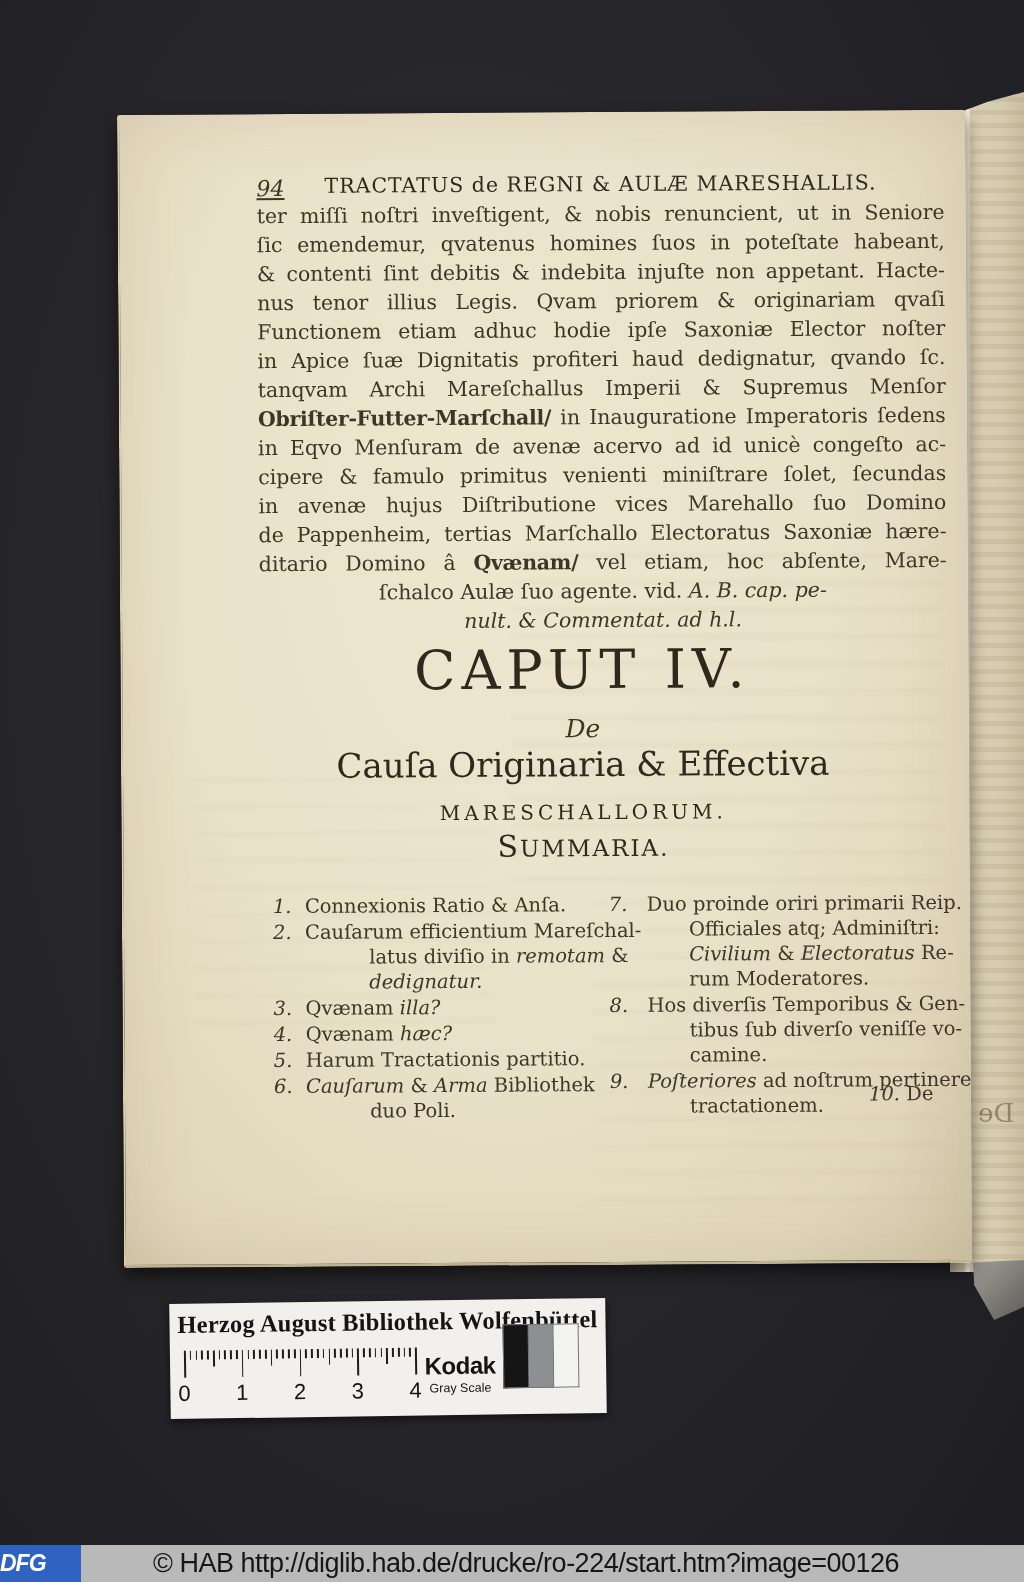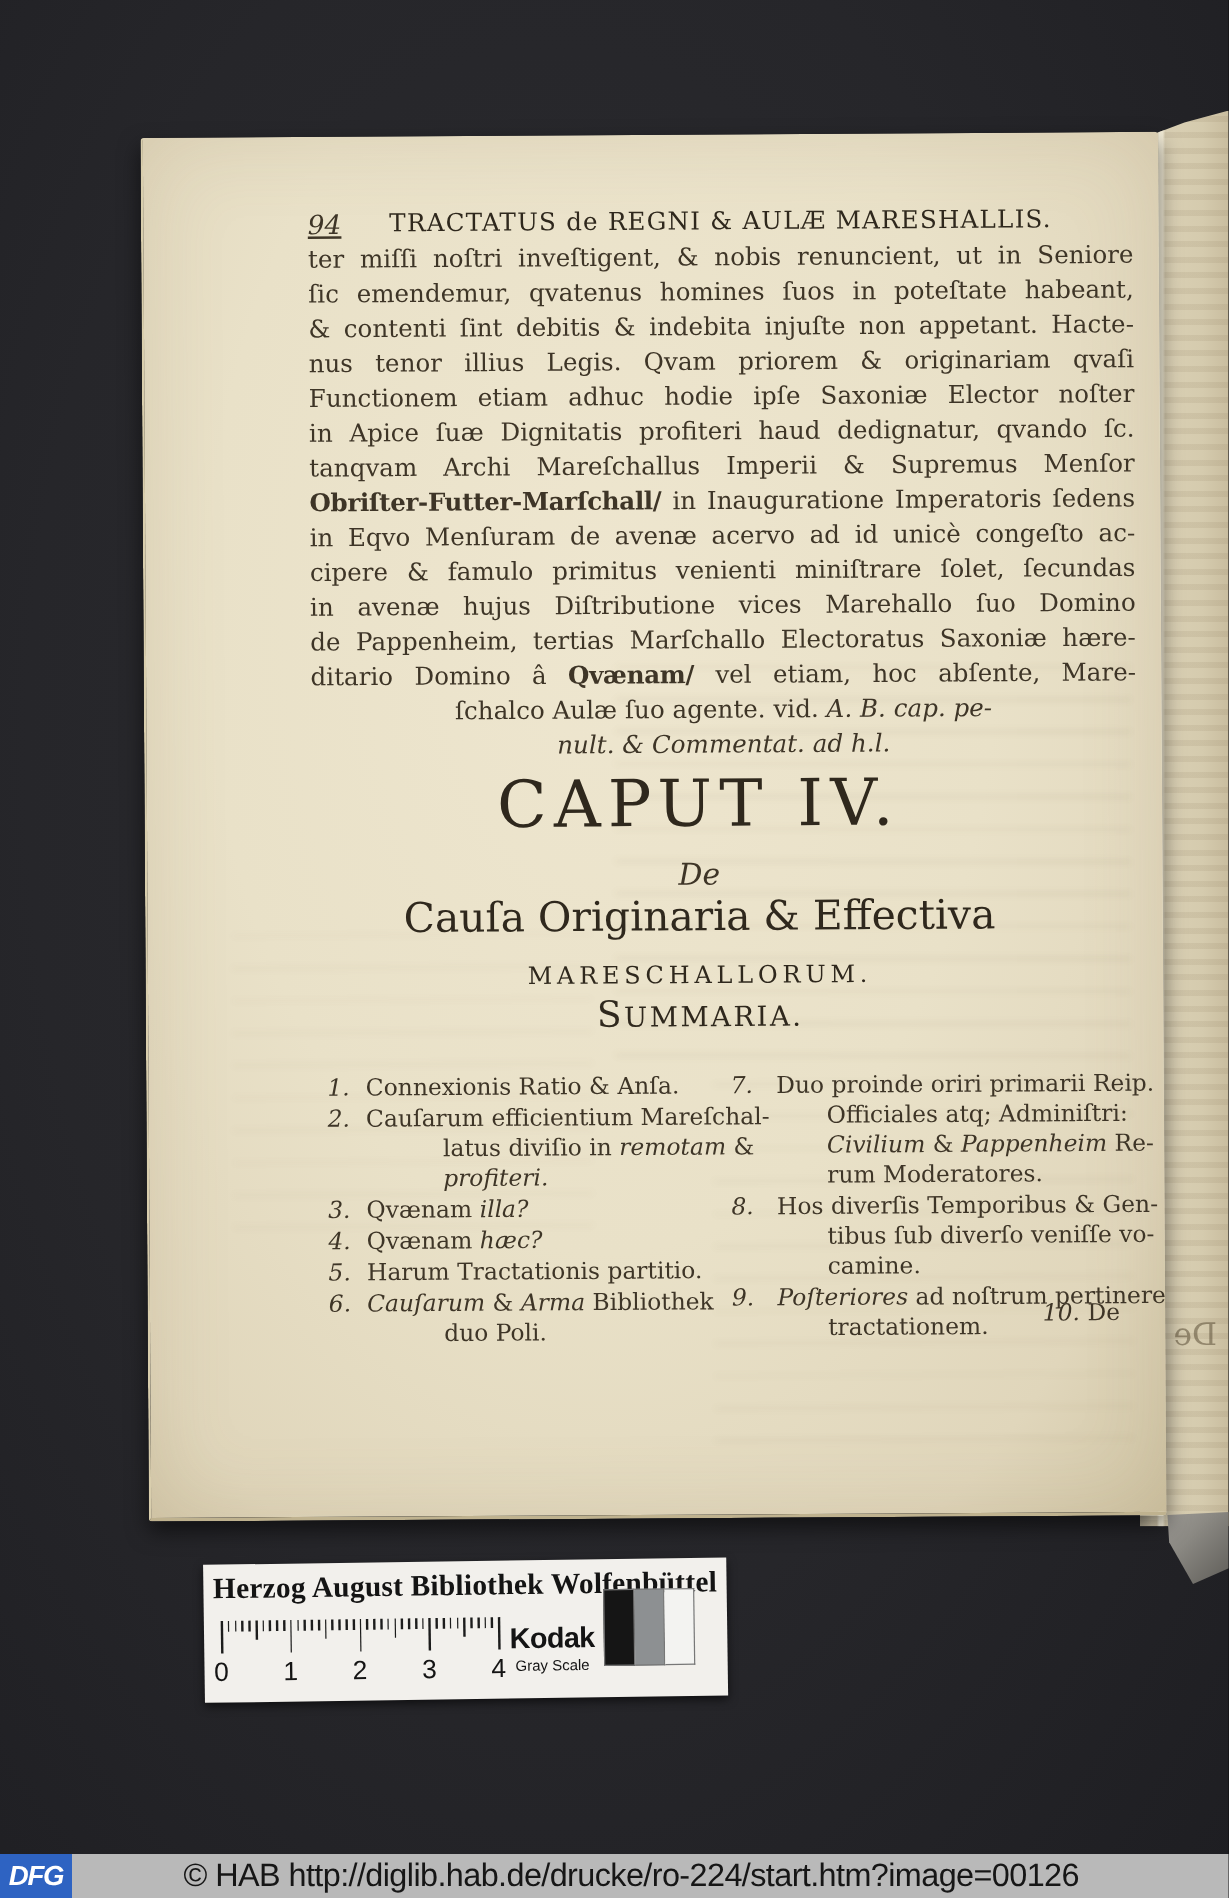--- a/index.html
+++ b/index.html
@@ -95,23 +95,23 @@
   .kodak-wrap{position:absolute;left:252px;top:52px;width:76px;text-align:center;}
   .kodak{font-family:"Liberation Sans",sans-serif;font-weight:bold;font-size:24px;letter-spacing:-.5px;}
   .grayscale{font-family:"Liberation Sans",sans-serif;font-size:12.5px;margin-top:1px;}
   .patches{position:absolute;left:333px;top:25px;display:flex;}
   .p{width:24px;height:62px;border:1px solid #777;border-left:none;}
   .p:first-child{border-left:1px solid #777;}
 
   
   .footer{position:absolute;left:0;top:1545px;width:1024px;height:37px;z-index:4;
     background:var(--footer-bar);}
-  .dfg{position:absolute;left:0;top:0;width:60px;height:37px;background:var(--dfg-blue);
+  .dfg{position:absolute;left:0;top:0;width:81px;height:37px;background:var(--dfg-blue);
     color:#fff;font-family:"Liberation Sans",sans-serif;font-weight:bold;font-style:italic;
-    font-size:23px;line-height:36px;text-align:center;letter-spacing:-1px;}
+    font-size:23px;line-height:36px;letter-spacing:-1px;}
   .url{position:absolute;left:153px;top:0;height:37px;line-height:37px;
     font-family:"Liberation Sans",sans-serif;font-size:27px;color:#161616;letter-spacing:-.5px;text-align:right;}
 </style>
 </head>
 <body>
 
 <div class="stage">
 
   <div class="fore-edge">
     <div class="ghost-de">De</div>
@@ -158,21 +158,21 @@
             <span class="num">1.</span>
             <div class="txt">
               <div class="sline"><span>Connexionis Ratio &amp; Anſa.</span></div>
             </div>
           </div>
           <div class="item">
             <span class="num">2.</span>
             <div class="txt">
               <div class="sline"><span>Cauſarum efficientium Mareſchal-</span></div>
               <div class="sline cont"><span>latus diviſio in </span><span class="it">remotam</span><span> &amp;</span></div>
-              <div class="sline cont"><span class="it">profiteri.</span></div>
+              <div class="sline cont"><span class="it">dedignatur.</span></div>
             </div>
           </div>
           <div class="item">
             <span class="num">3.</span>
             <div class="txt">
               <div class="sline"><span>Qvænam </span><span class="it">illa?</span></div>
             </div>
           </div>
           <div class="item">
             <span class="num">4.</span>
@@ -194,21 +194,21 @@
             </div>
           </div>
         </div>
       <div class="divider"></div>
       <div class="col right" id="sum-right">
           <div class="item">
             <span class="num">7.</span>
             <div class="txt">
               <div class="sline"><span>Duo proinde oriri primarii Reip.</span></div>
               <div class="sline cont"><span>Officiales atq; Adminiſtri:</span></div>
-              <div class="sline cont"><span class="it">Civilium</span><span> &amp; </span><span class="it">Pappenheim</span><span> Re-</span></div>
+              <div class="sline cont"><span class="it">Civilium</span><span> &amp; </span><span class="it">Electoratus</span><span> Re-</span></div>
               <div class="sline cont"><span>rum Moderatores.</span></div>
             </div>
           </div>
           <div class="item">
             <span class="num">8.</span>
             <div class="txt">
               <div class="sline"><span>Hos diverſis Temporibus &amp; Gen-</span></div>
               <div class="sline cont"><span>tibus ſub diverſo veniſſe vo-</span></div>
               <div class="sline cont"><span>camine.</span></div>
             </div>

